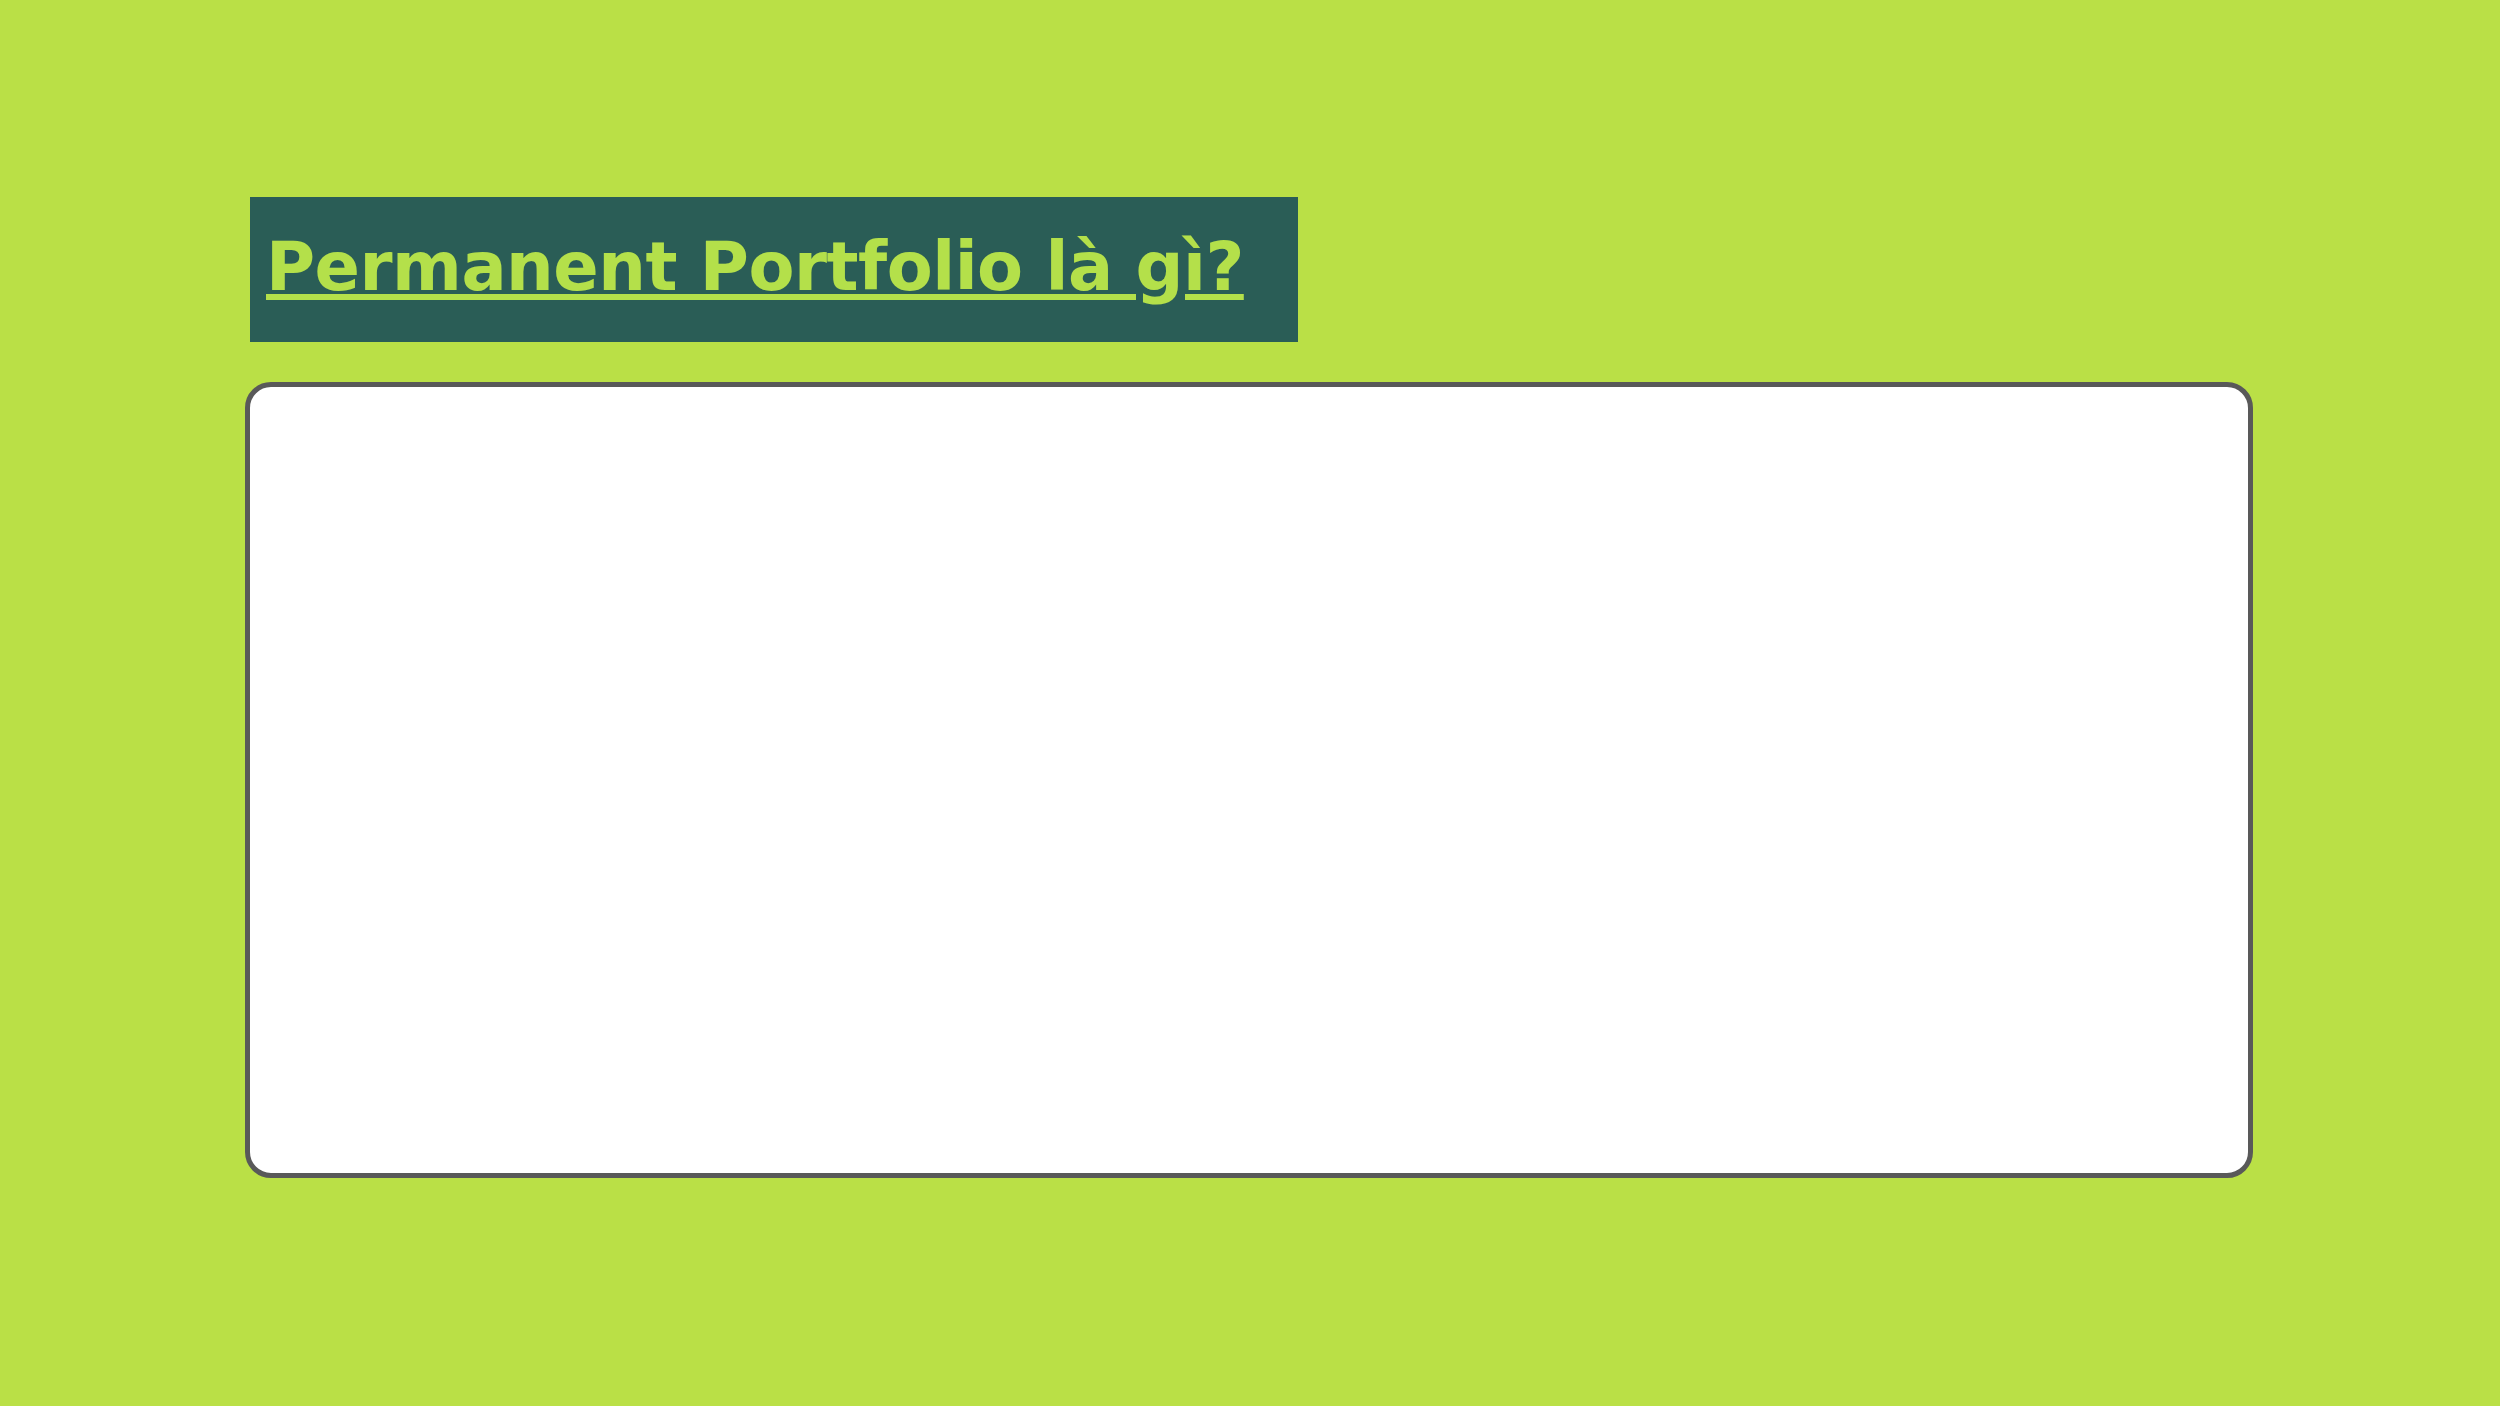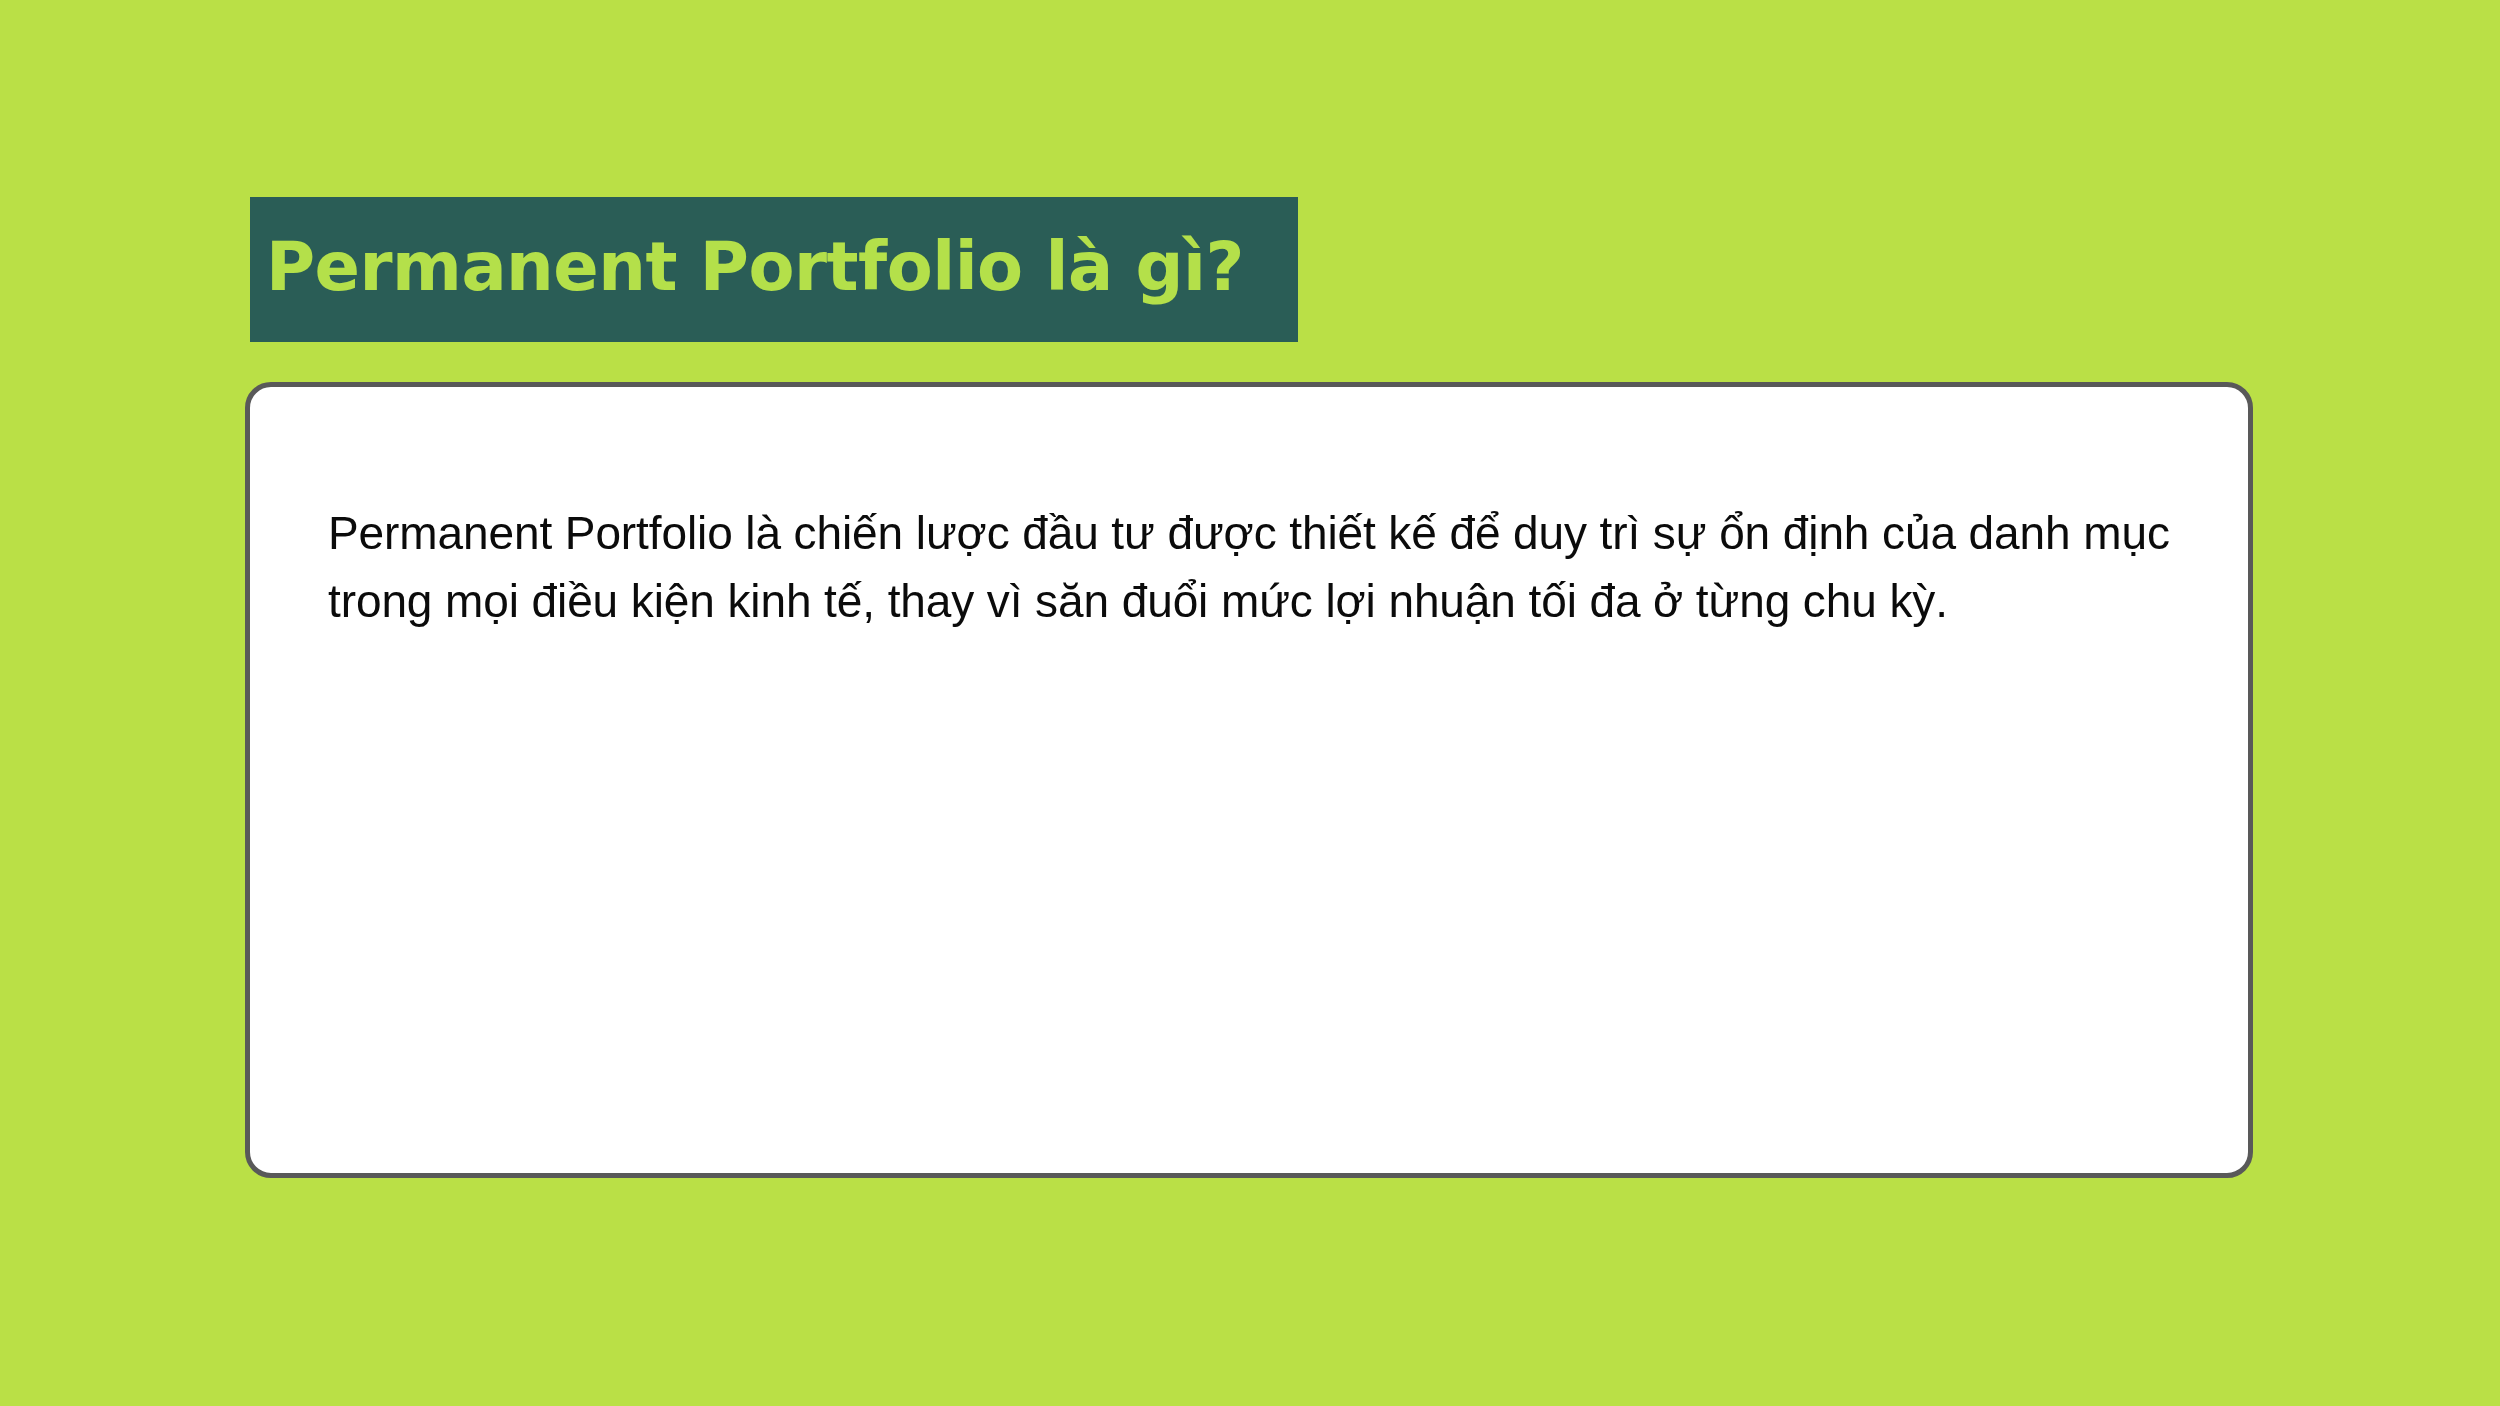--- a/index.html
+++ b/index.html
@@ -39,20 +39,21 @@
   .title-text {
     color: #b4e04a;
     font-family: "DejaVu Sans", "Liberation Sans", sans-serif;
     font-size: 67px;
     font-weight: bold;
     letter-spacing: -0.5px;
     line-height: 1;
     white-space: nowrap;
     margin: 0;
     transform: translateY(-2px);
+    text-decoration: underline;
   }
 
   
   .card {
     position: absolute;
     left: 245px;
     top: 382px;
     width: 2008px;
     height: 796px;
     background: #ffffff;
@@ -85,17 +86,16 @@
 <body>
 
 <div class="slide">
 
   <div class="title-band">
     <h1 class="title-text">Permanent Portfolio là gì?</h1>
   </div>
 
   <div class="card">
     <div class="card-body">
-      <p class="paragraph">Permanent Portfolio là chiến lược đầu tư được thiết kế để duy trì sự ổn định của danh mục trong mọi điều kiện kinh tế, thay vì săn đuổi mức lợi nhuận tối đa ở từng chu kỳ.</p>
     </div>
   </div>
 
 </div>
 
 </body></html>

